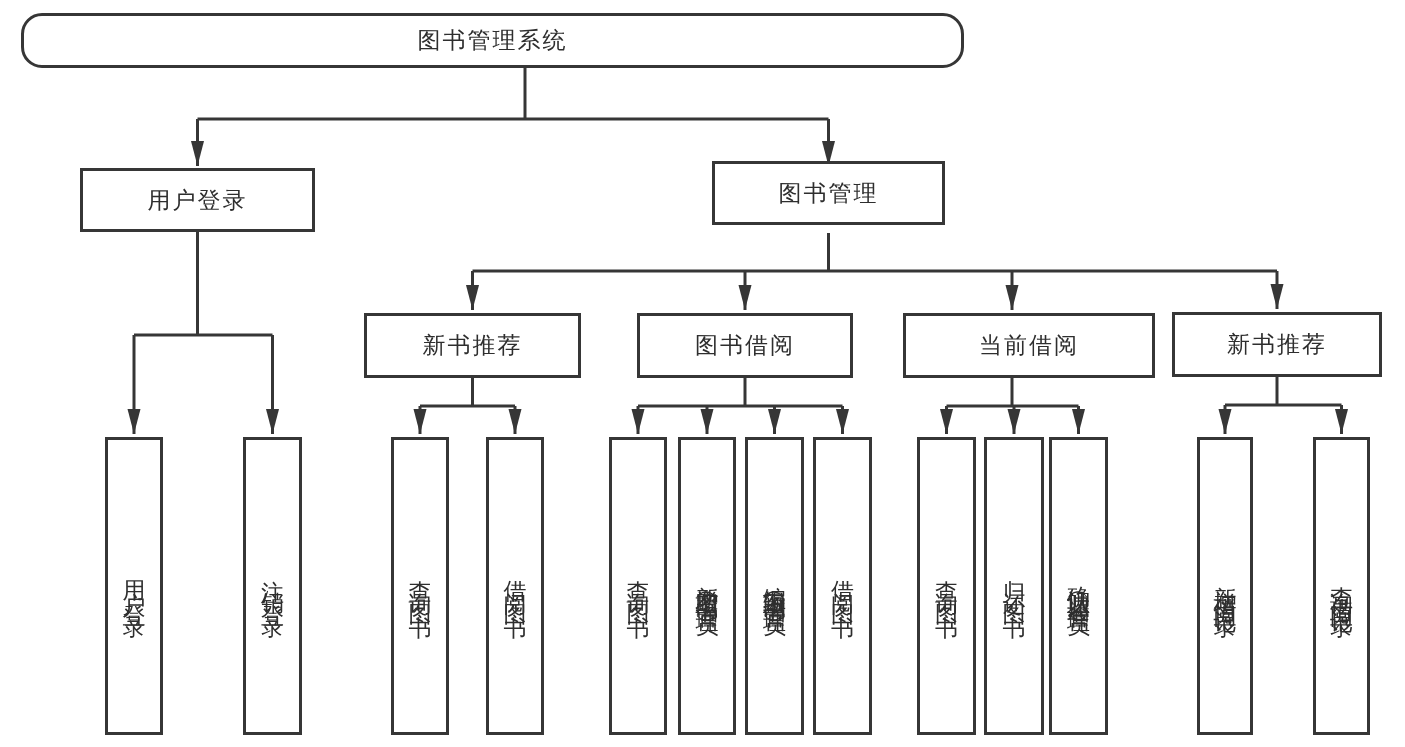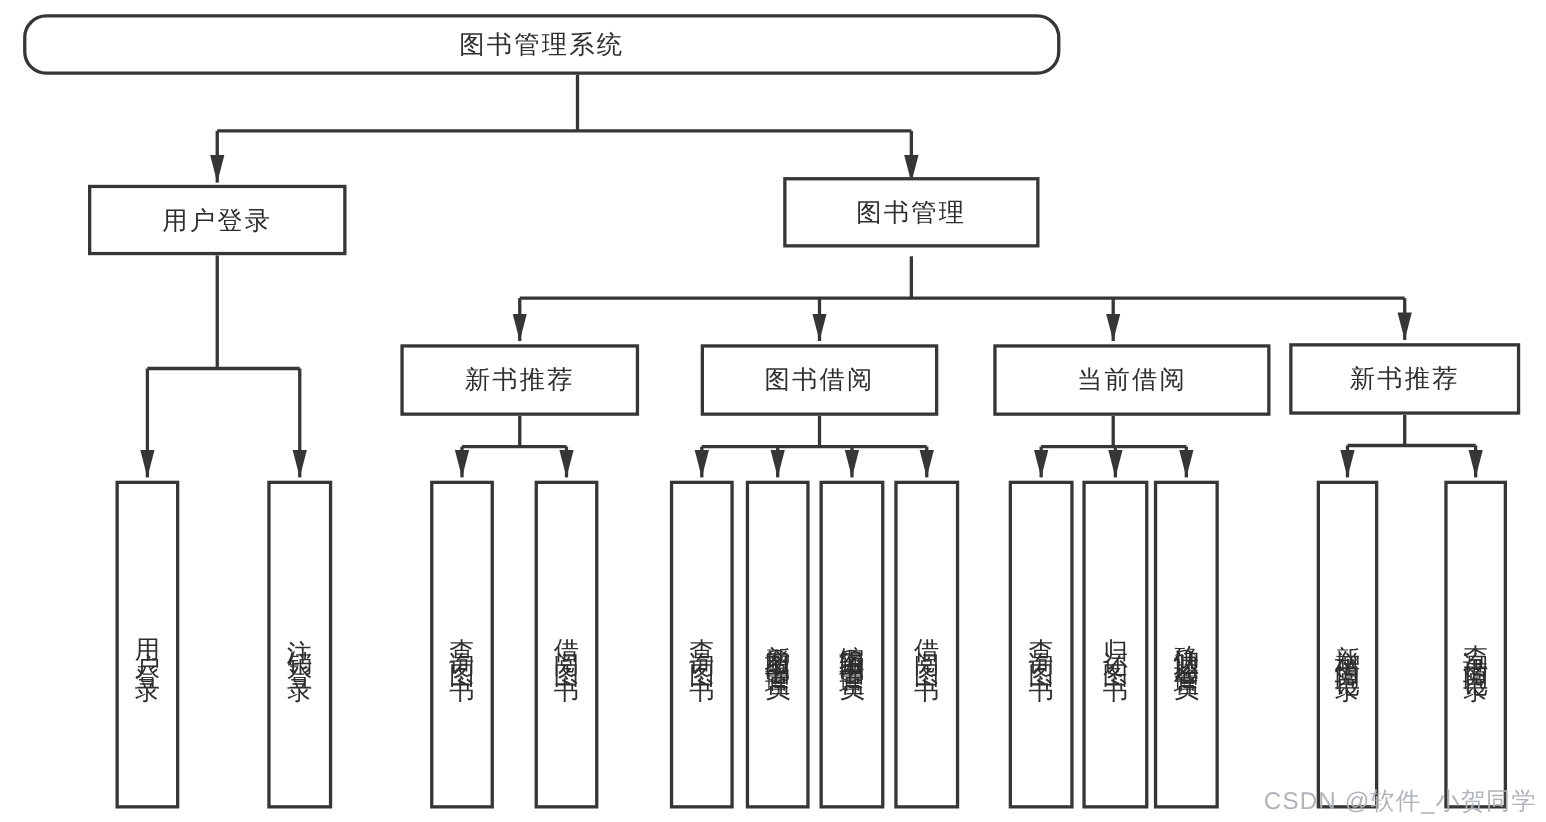--- a/index.html
+++ b/index.html
@@ -101,15 +101,14 @@
   <div class="box v ls9" style="left:745px;top:437px;width:59px;height:298px;">编辑图书（管理员）</div>
   <div class="box v ls4" style="left:813px;top:437px;width:59px;height:298px;">借阅图书</div>
 
   <div class="box v ls4" style="left:917px;top:437px;width:59px;height:298px;">查询图书</div>
   <div class="box v ls4" style="left:984px;top:437px;width:60px;height:298px;">归还图书</div>
   <div class="box v ls9" style="left:1049px;top:437px;width:59px;height:298px;">确认归还（管理员）</div>
 
   <div class="box v ls6" style="left:1197px;top:437px;width:56px;height:298px;">新增借阅记录</div>
   <div class="box v ls6" style="left:1313px;top:437px;width:57px;height:298px;">查询借阅记录</div>
 
-  <div class="watermark">CSDN @软件_小贺同学</div>
 
 </div>
 
 </body></html>

